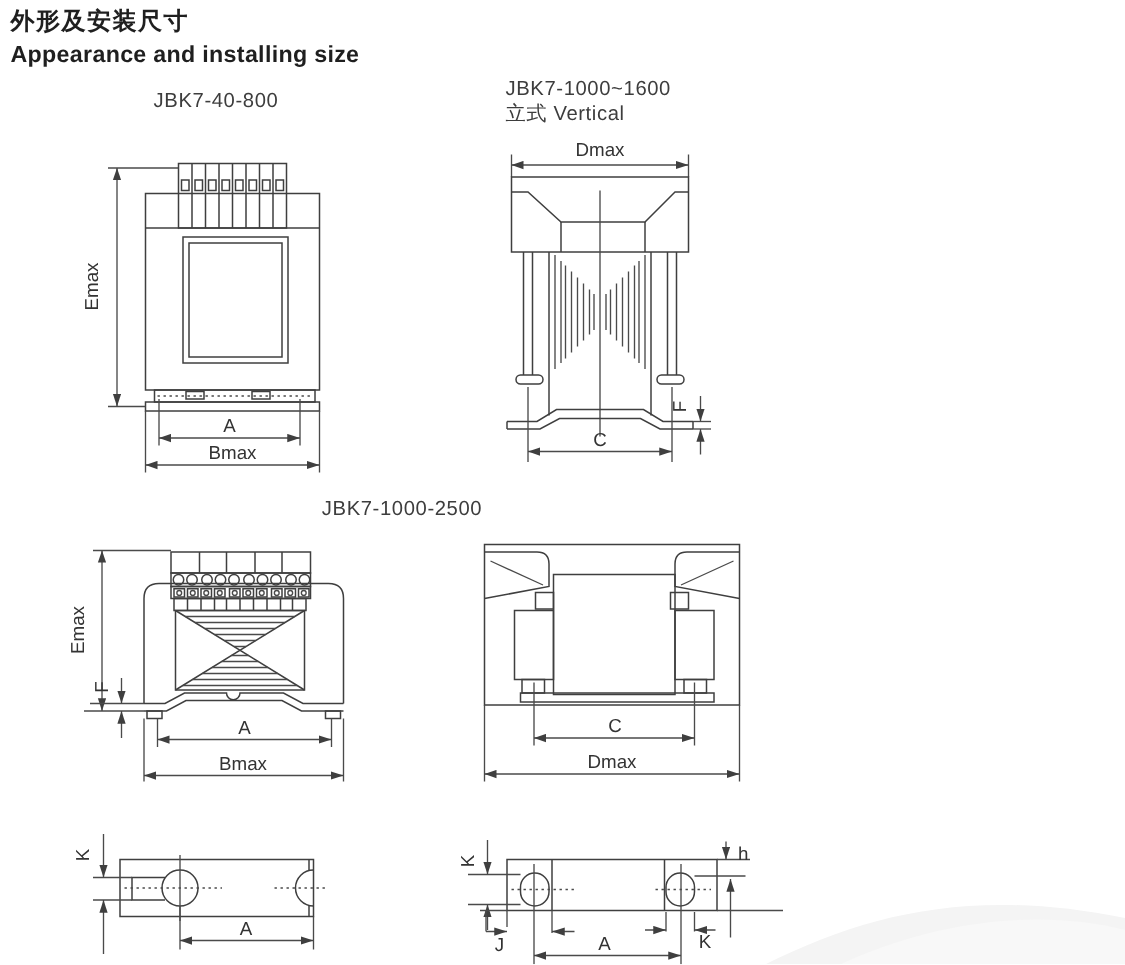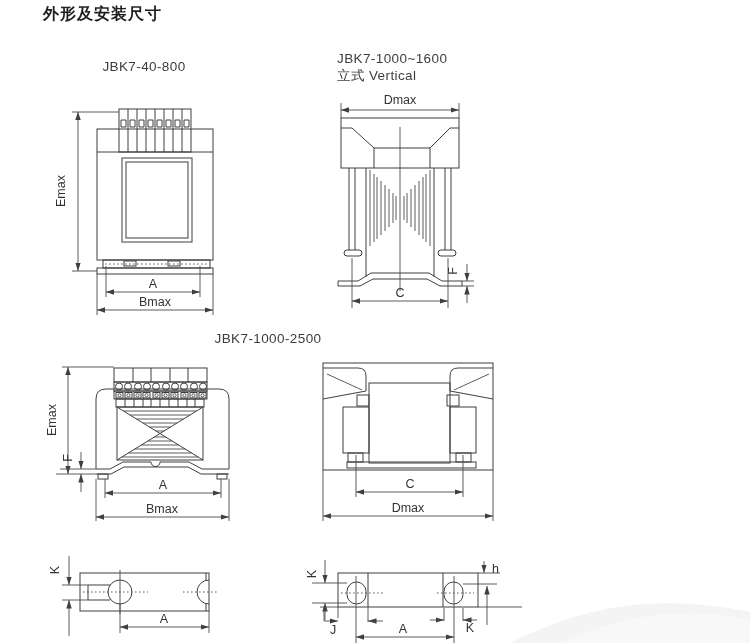--- a/index.html
+++ b/index.html
@@ -1,34 +1,35 @@
 <!DOCTYPE html>
 <html><head>
 <meta charset="utf-8">
 <style>
   html,body{margin:0;padding:0;background:#fff;}
   #page{position:relative;width:750px;height:643px;background:#fff;overflow:hidden;
         font-family:"Liberation Sans",sans-serif;}
-  #hdr{position:absolute;left:7px;top:4px;color:#1f1f1f;margin-left:36px;}
+  #hdr{position:absolute;left:7px;top:4px;color:#1f1f1f;}
   #hdr .zh{font-size:16px;font-weight:700;letter-spacing:1px;}
   #hdr .en{font-size:15.5px;font-weight:700;margin-top:3px;letter-spacing:.2px;}
   svg{position:absolute;left:0;top:0;}
   .ln{stroke:#3f3f3f;stroke-width:1;fill:none;}
   .thin{stroke:#4a4a4a;stroke-width:.9;fill:none;}
   .dot{stroke:#4a4a4a;stroke-width:.9;fill:none;stroke-dasharray:1.6,2.4;}
   text{font-family:"Liberation Sans",sans-serif;fill:#333;font-size:12.5px;}
   .ttl{font-size:13.5px;fill:#3d3d3d;letter-spacing:.4px;}
   .wm{fill:#f4f4f4;}
 </style>
 </head>
 <body>
 
 <div id="page">
   <div id="hdr">
     <div class="zh">外形及安装尺寸</div>
+    <div class="en">Appearance and installing size</div>
   </div>
 
   <svg width="750" height="643" viewBox="0 0 750 643">
     <defs>
       <marker id="ae" markerWidth="9" markerHeight="6" refX="8.5" refY="2.75" orient="auto" markerUnits="userSpaceOnUse">
         <path d="M0,0 L8.5,2.75 L0,5.5 Z" fill="#3f3f3f"></path>
       </marker>
       <marker id="as" markerWidth="9" markerHeight="6" refX="0.5" refY="2.75" orient="auto" markerUnits="userSpaceOnUse">
         <path d="M8.5,0 L0.5,2.75 L8.5,5.5 Z" fill="#3f3f3f"></path>
       </marker>

